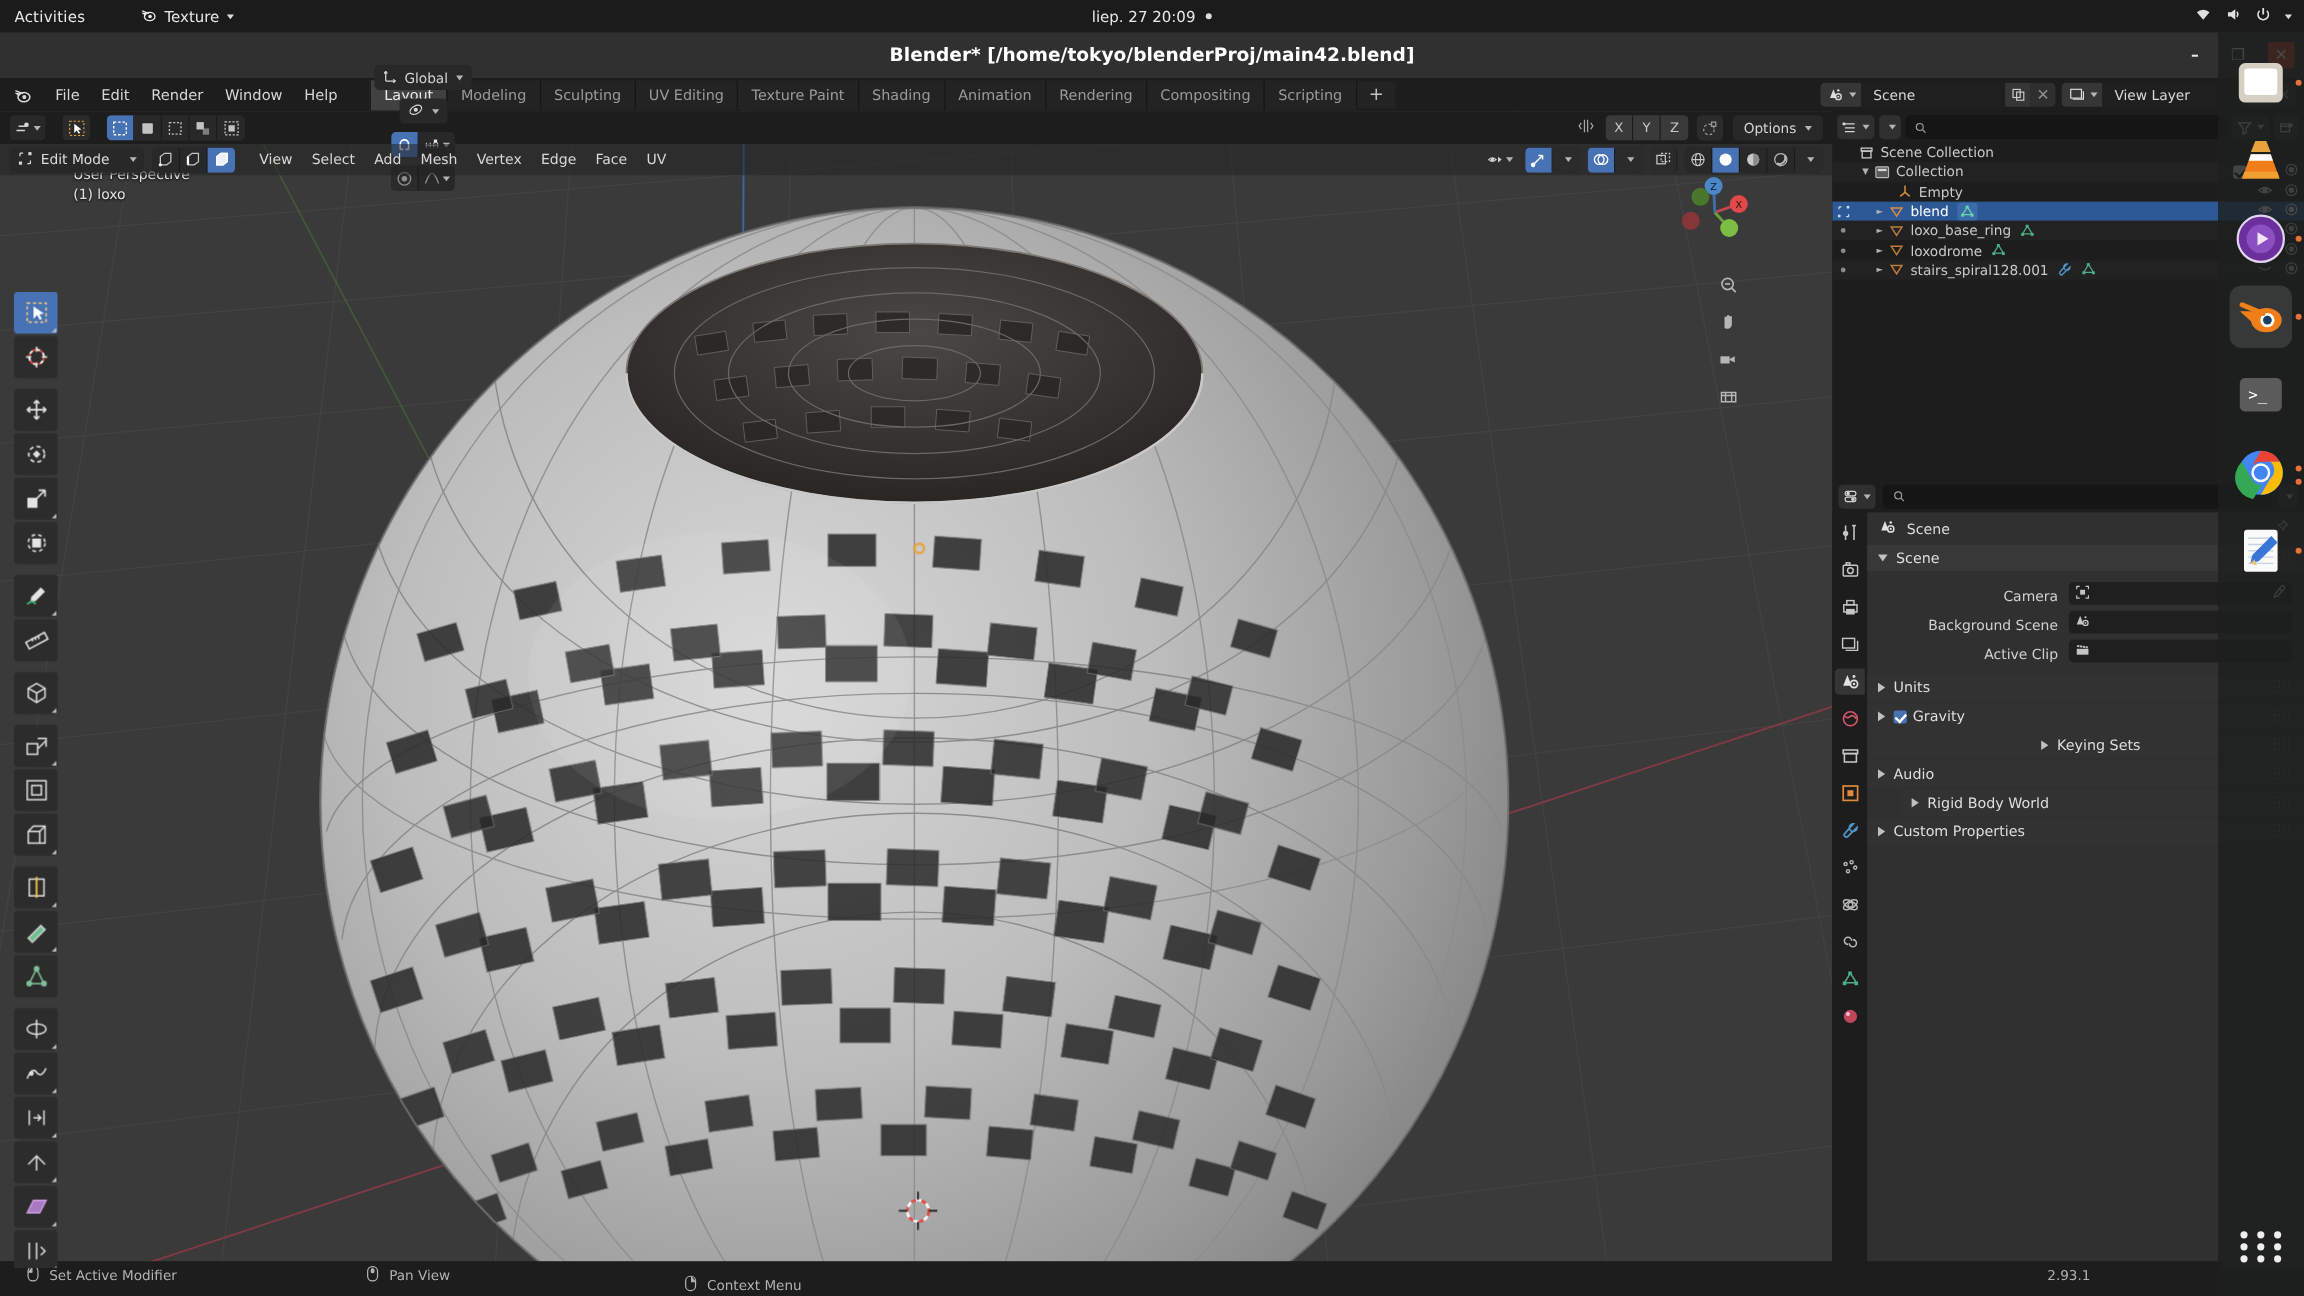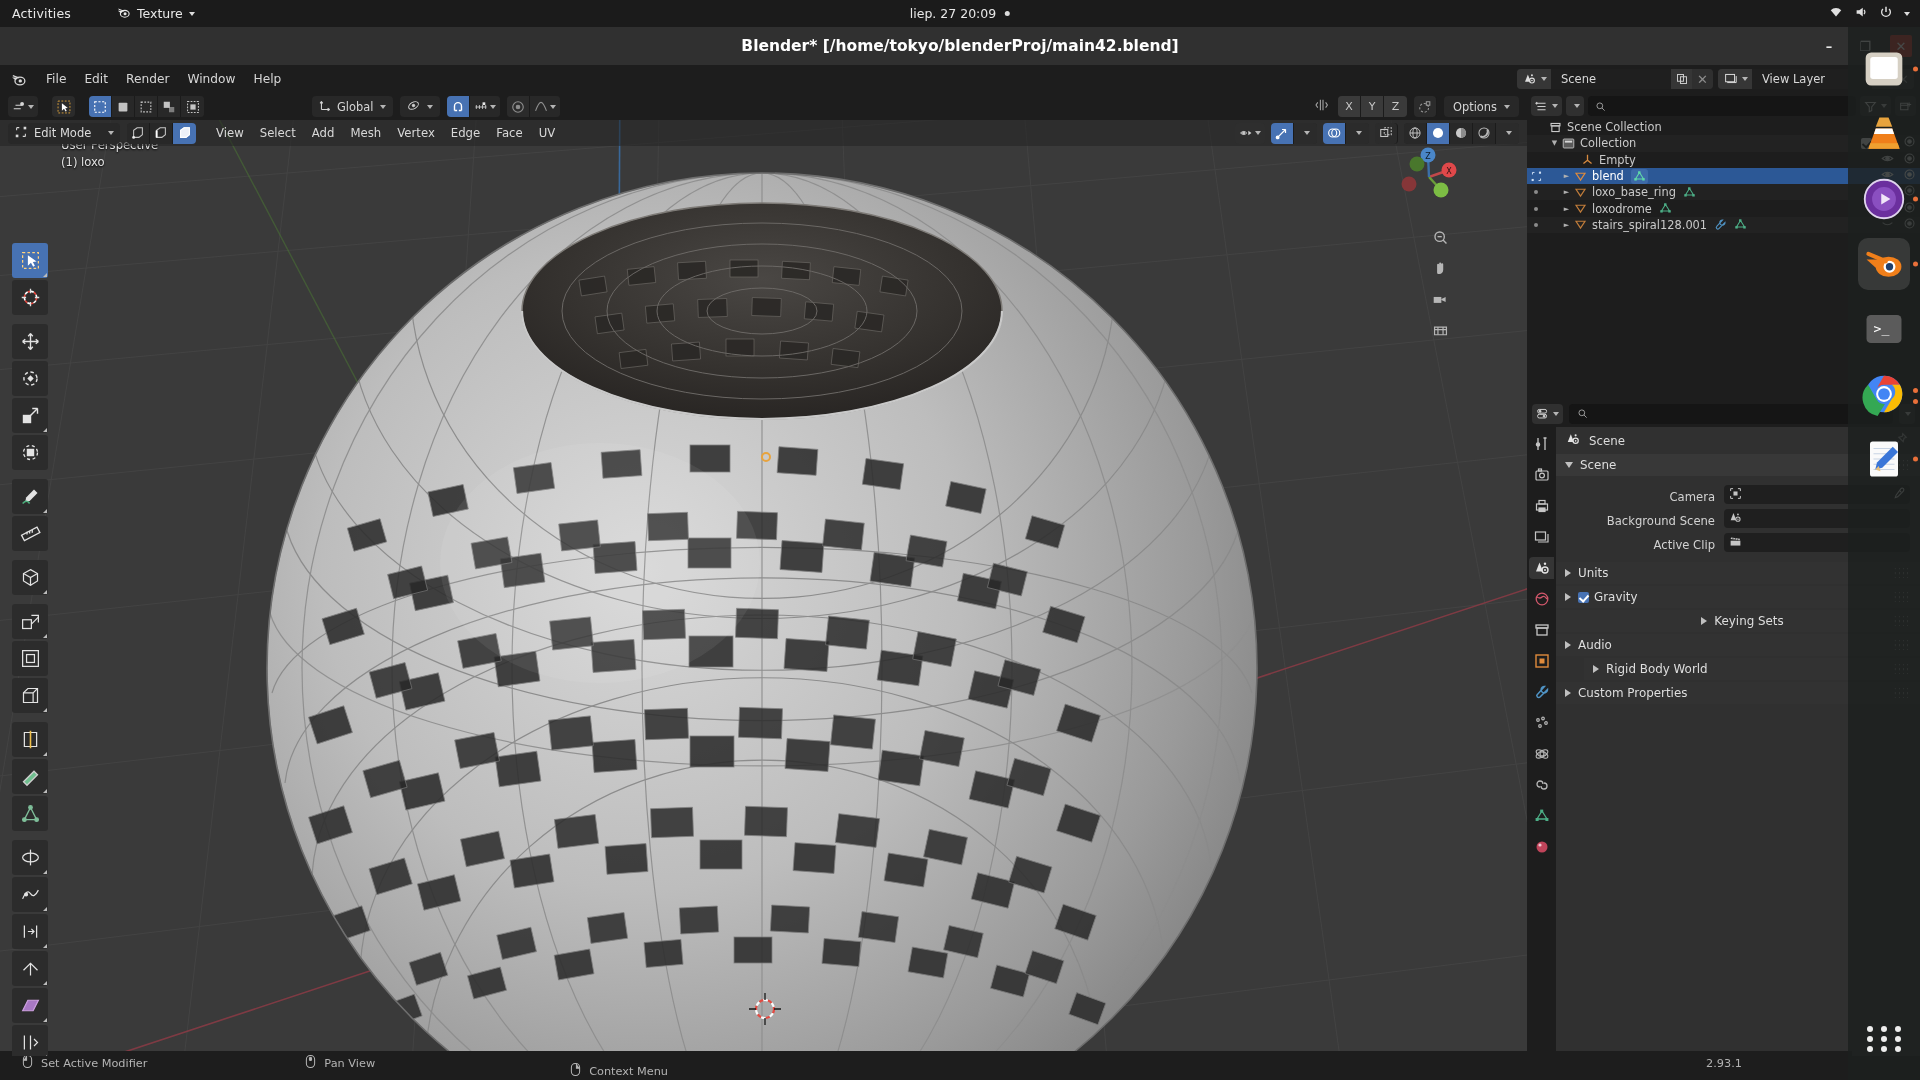--- a/index.html
+++ b/index.html
@@ -281,20 +281,33 @@
           <path d="M3 9 L12 9 L8 13 Z" fill="#d9d9d9"></path>
           <path d="M4 6.5 L13 10" stroke="#d9d9d9" stroke-width="1.6" fill="none"></path>
         </svg>
     </span>
     <div class="menu-item">File</div>
     <div class="menu-item">Edit</div>
     <div class="menu-item">Render</div>
     <div class="menu-item">Window</div>
     <div class="menu-item">Help</div>
 
+    <div class="ws-tabs">
+      <div class="ws-tab active">Layout</div>
+      <div class="ws-tab">Modeling</div>
+      <div class="ws-tab">Sculpting</div>
+      <div class="ws-tab">UV Editing</div>
+      <div class="ws-tab">Texture Paint</div>
+      <div class="ws-tab">Shading</div>
+      <div class="ws-tab">Animation</div>
+      <div class="ws-tab">Rendering</div>
+      <div class="ws-tab">Compositing</div>
+      <div class="ws-tab">Scripting</div>
+      <div class="ws-plus">+</div>
+    </div>
 
     <div class="topbar-right">
       <div class="id-block">
         <div class="id-icon-btn">
           <span><svg viewBox="0 0 16 16">
                 <path d="M6 3 L9.5 12 H2.5 Z" fill="#ddd"></path>
                 <circle cx="11" cy="10.5" r="3" fill="none" stroke="#ddd" stroke-width="1.4"></circle>
                 <circle cx="11" cy="10.5" r="1" fill="#ddd"></circle>
                 <circle cx="11" cy="4" r="1.2" fill="#ddd"></circle>
               </svg></span>
@@ -794,21 +807,21 @@
             </svg>
           </div>
         <div class="tbtn">
             <svg viewBox="0 0 16 16" fill="none" stroke="#c3c3c3" stroke-width="1.2" stroke-dasharray="2 1.5">
               <rect x="1.8" y="1.8" width="12.4" height="12.4"></rect>
               <rect x="5" y="5" width="6" height="6" fill="#c3c3c3" stroke="none"></rect>
             </svg>
           </div>
       </div>
 
-      <div style="margin-left:108px;display:flex;align-items:center;gap:7px;">
+      <div style="margin-left:108px;display:flex;align-items:center;gap:7px;flex-direction:column;">
         <div class="transform-pill">
           <span><svg viewBox="0 0 16 16" fill="none" stroke="#d5d5d5" stroke-width="1.3">
                 <path d="M3 13 L3 3 M3 13 L13 13"></path>
                 <path d="M3 3 l-1.6 2.4 M3 3 l1.6 2.4"></path>
                 <path d="M13 13 l-2.4 -1.6 M13 13 l-2.4 1.6"></path>
               </svg></span>
           <span>Global</span>
           <span class="caret"></span>
         </div>
         <div class="transform-pill">

